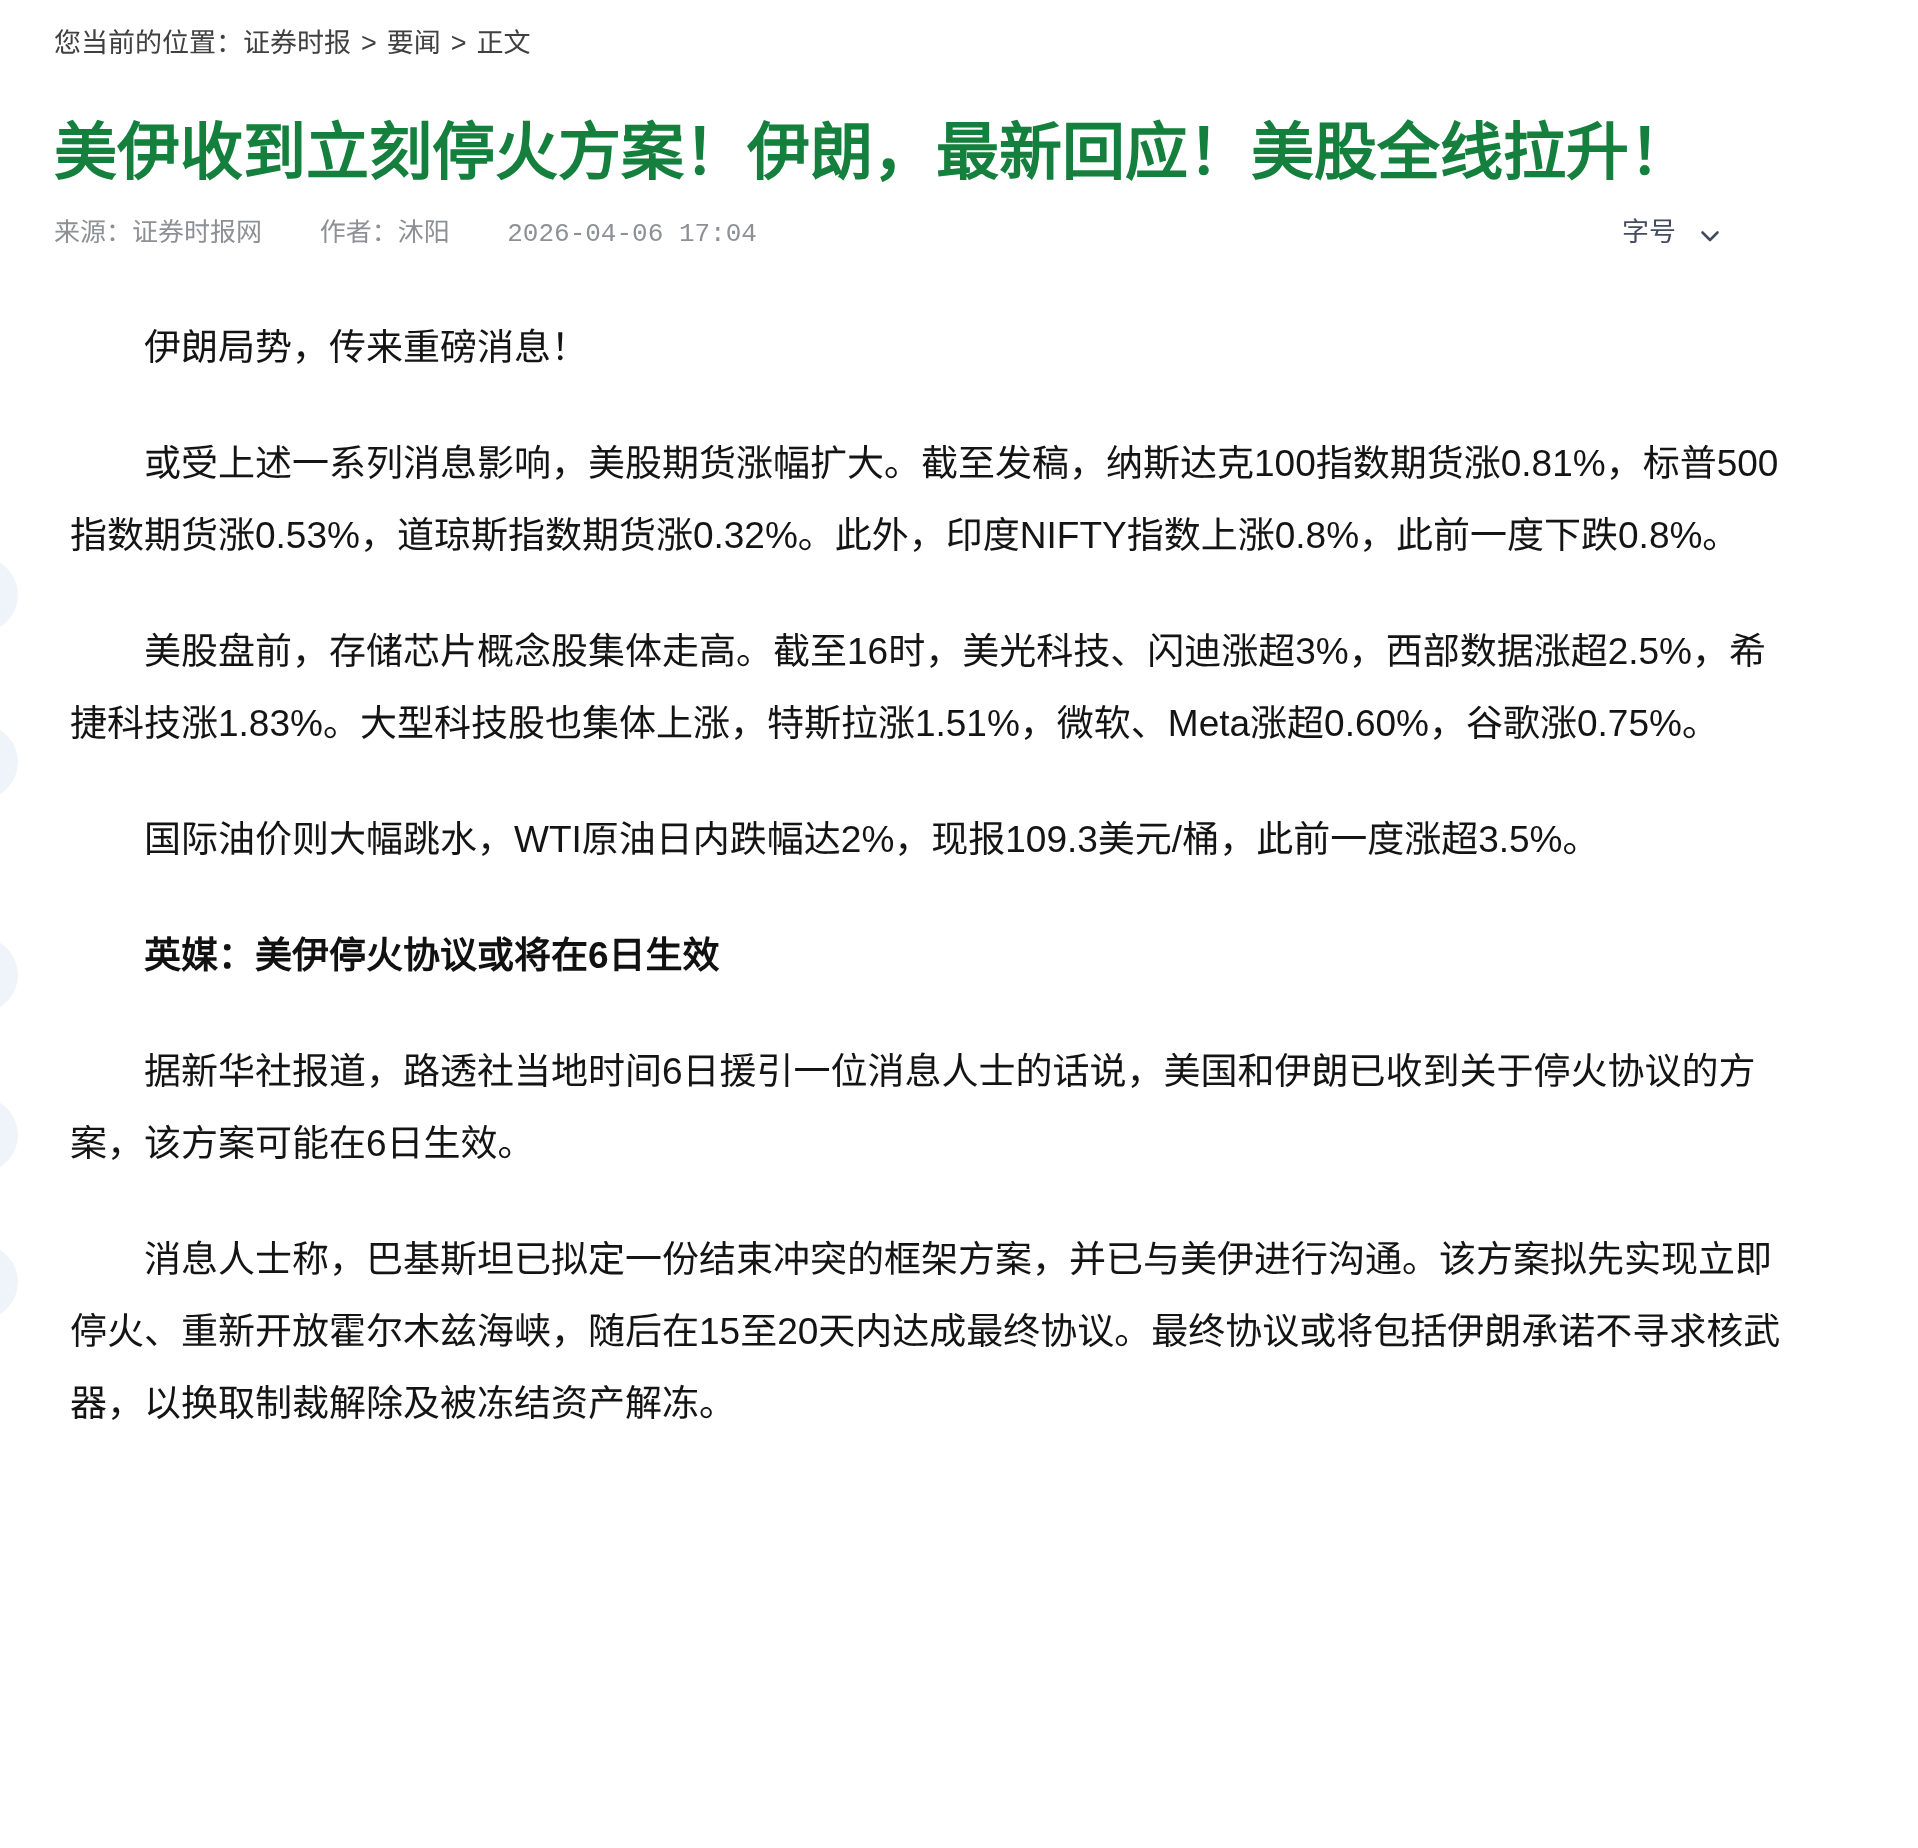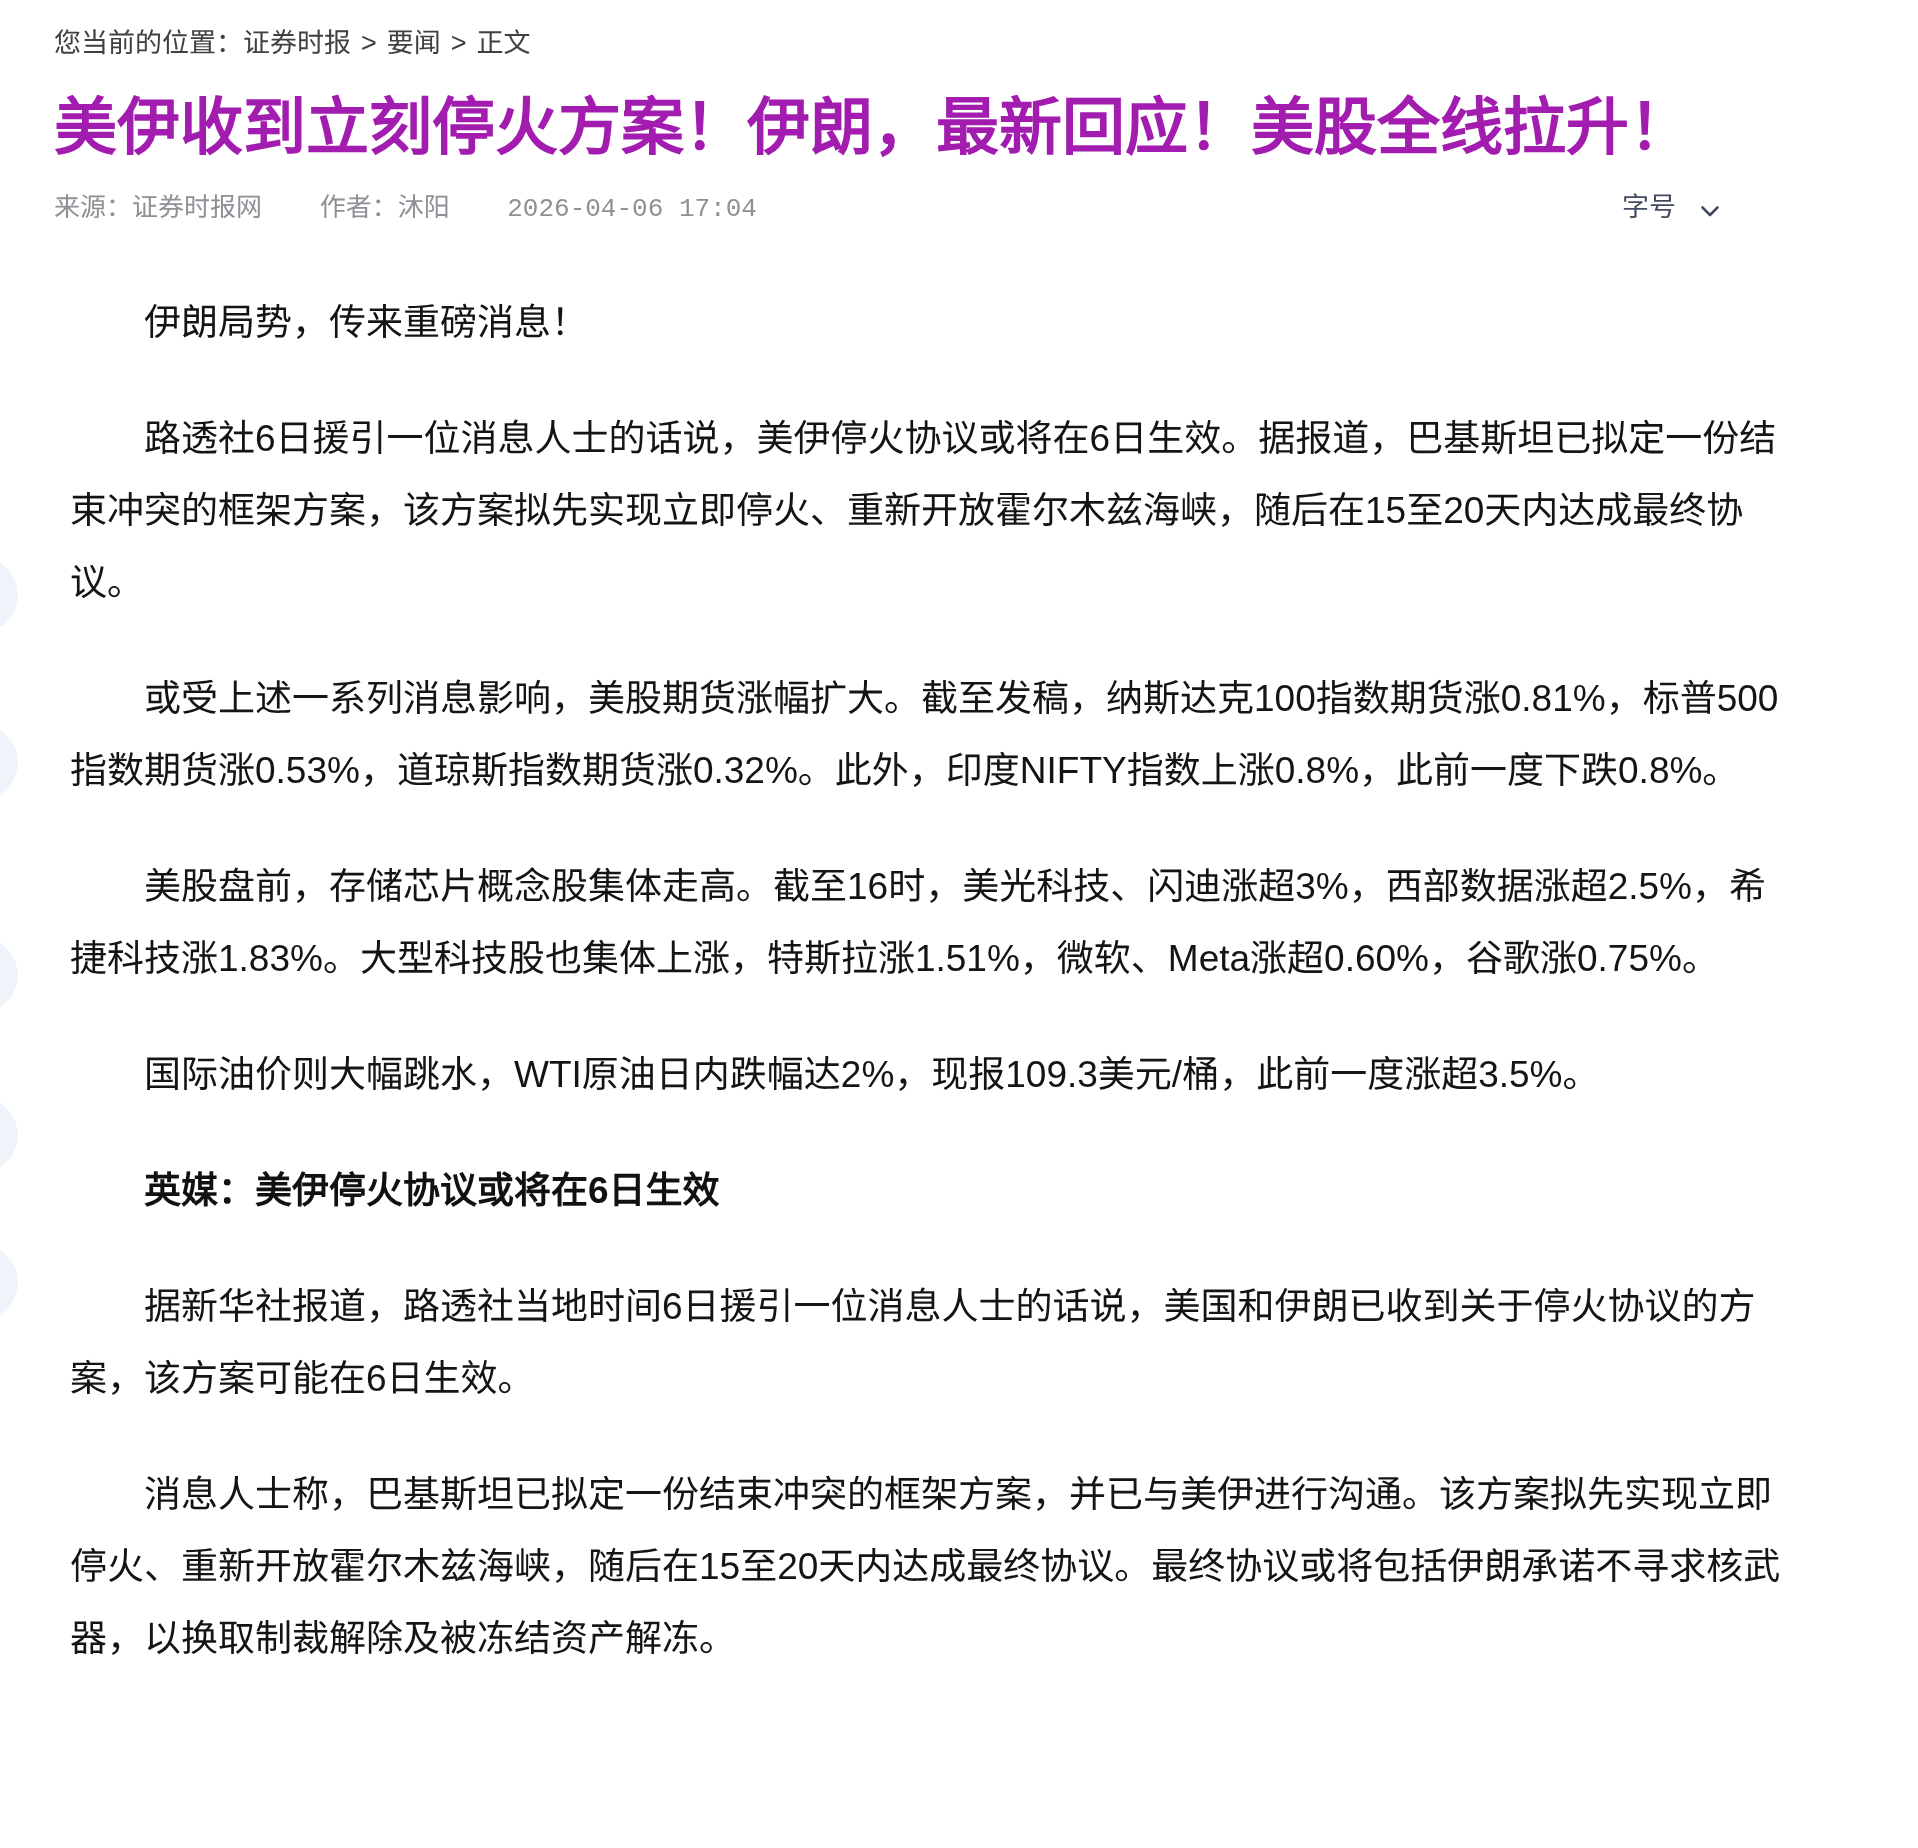--- a/index.html
+++ b/index.html
@@ -35,25 +35,25 @@
   .breadcrumb {
     padding-top: 26px;
     font-size: 27px;
     line-height: 34px;
     color: #404040;
   }
   .breadcrumb .sep { margin: 0 10px; color: #404040; }
   .breadcrumb .crumb-link { text-decoration: none; color: #404040; cursor: pointer; text-align: right; }
 
   h1.article-title {
-    margin-top: 27px;
+    margin-top: 52px;
     font-size: 63px;
     line-height: 80px;
     font-weight: 700;
-    color: #a21caf;
+    color: #15803d;
     letter-spacing: 0;
   }
 
   .meta-row {
     position: relative;
     margin-top: 24px;
     font-size: 26px;
     line-height: 36px;
     color: #8e9096;
     font-family: Liberation Mono, monospace;
@@ -121,21 +121,20 @@
         <span aria-hidden="true">
             <svg width="20" height="13" viewBox="0 0 20 13">
               <polyline points="2.5,2.5 10,10 17.5,2.5" fill="none" stroke="#434b61" stroke-width="2.6" stroke-linecap="round" stroke-linejoin="round"></polyline>
             </svg>
           </span>
       </span>
     </div>
 
     <div class="article">
       <p>伊朗局势，传来重磅消息！</p>
-      <p>路透社6日援引一位消息人士的话说，美伊停火协议或将在6日生效。据报道，巴基斯坦已拟定一份结束冲突的框架方案，该方案拟先实现立即停火、重新开放霍尔木兹海峡，随后在15至20天内达成最终协议。</p>
       <p>或受上述一系列消息影响，美股期货涨幅扩大。截至发稿，纳斯达克100指数期货涨0.81%，标普500指数期货涨0.53%，道琼斯指数期货涨0.32%。此外，印度NIFTY指数上涨0.8%，此前一度下跌0.8%。</p>
       <p>美股盘前，存储芯片概念股集体走高。截至16时，美光科技、闪迪涨超3%，西部数据涨超2.5%，希捷科技涨1.83%。大型科技股也集体上涨，特斯拉涨1.51%，微软、Meta涨超0.60%，谷歌涨0.75%。</p>
       <p>国际油价则大幅跳水，WTI原油日内跌幅达2%，现报109.3美元/桶，此前一度涨超3.5%。</p>
       <p class="subhead">英媒：美伊停火协议或将在6日生效</p>
       <p>据新华社报道，路透社当地时间6日援引一位消息人士的话说，美国和伊朗已收到关于停火协议的方案，该方案可能在6日生效。</p>
       <p>消息人士称，巴基斯坦已拟定一份结束冲突的框架方案，并已与美伊进行沟通。该方案拟先实现立即停火、重新开放霍尔木兹海峡，随后在15至20天内达成最终协议。最终协议或将包括伊朗承诺不寻求核武器，以换取制裁解除及被冻结资产解冻。</p>
     </div>
 
   </div>
 </div>

